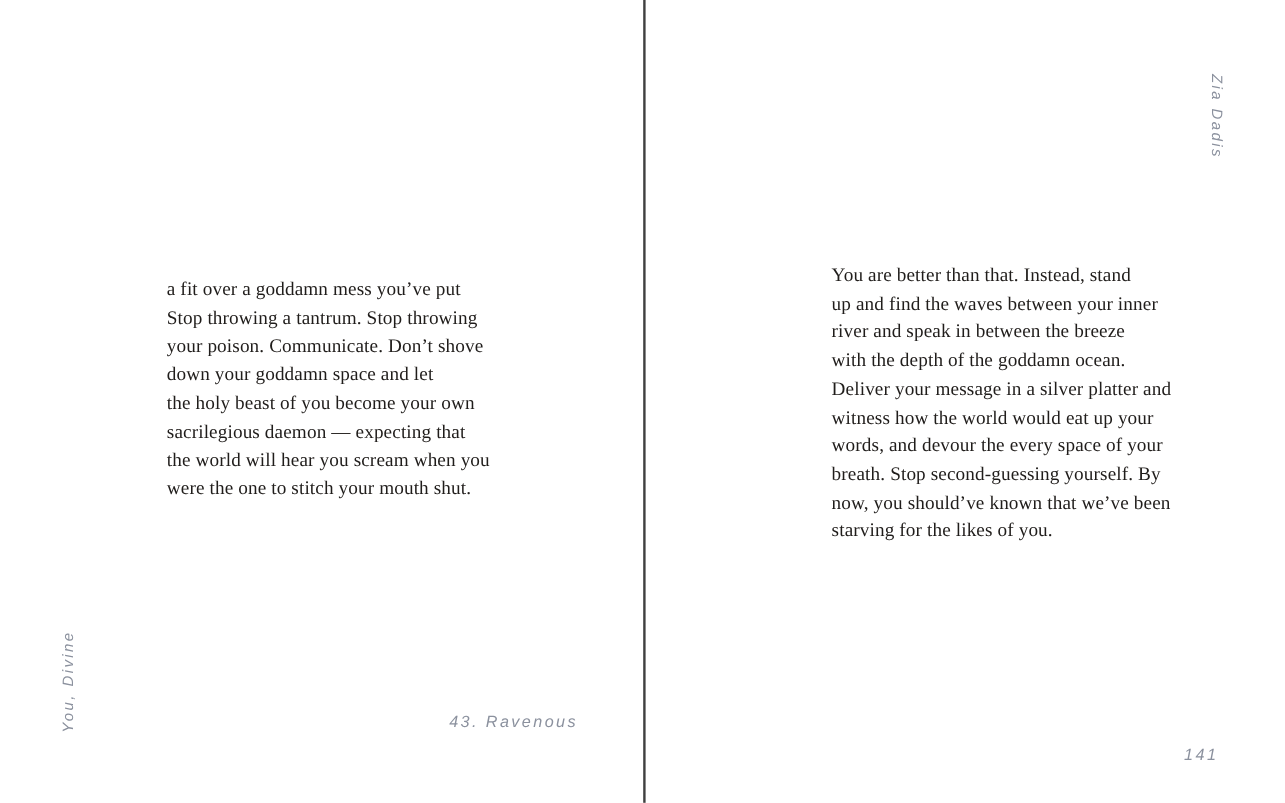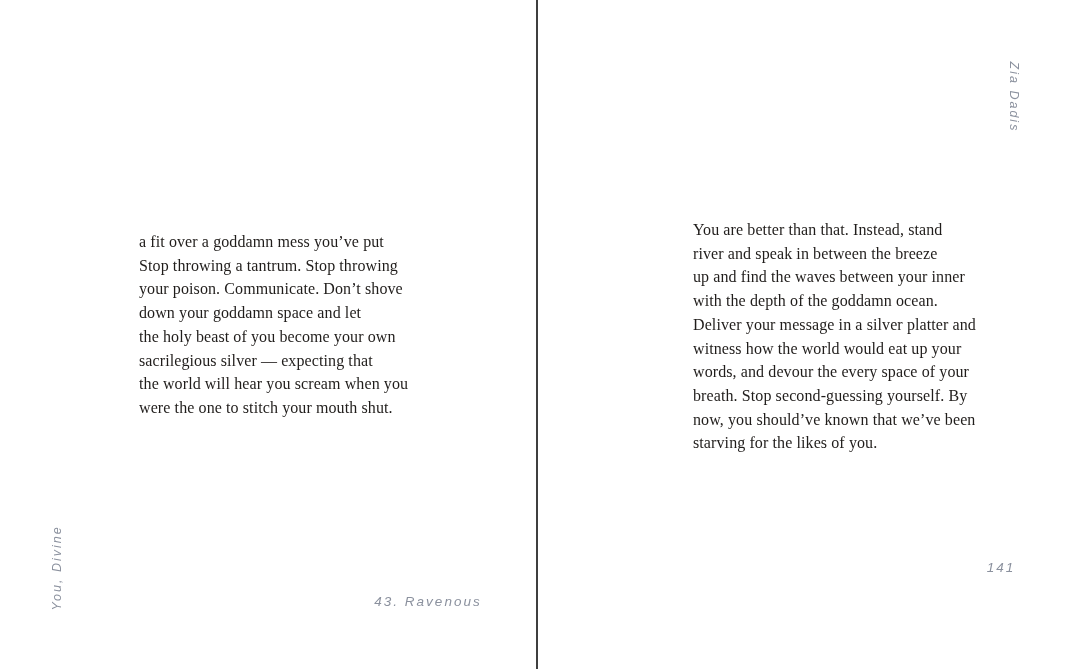--- a/index.html
+++ b/index.html
@@ -53,56 +53,56 @@
 
   .chapter-title {
     position: absolute;
     left: 428px; top: 601px;
     transform: translate(-50%, -50%);
     font-size: 13.5px;
     text-align: right;
   }
   .page-number {
     position: absolute;
-    left: 1001px; top: 567px;
+    left: 1001px; top: 629px;
     transform: translate(-50%, -50%);
     font-size: 13.5px;
   }
 </style>
 </head>
 <body>
 
 <div class="spread">
 
   <div>
     <div class="muted vertical-label title-vertical">You, Divine</div>
 
     <div class="poem poem-left">
       <div>a fit over a goddamn mess you’ve put</div>
       <div>Stop throwing a tantrum. Stop throwing</div>
       <div>your poison. Communicate. Don’t shove</div>
       <div>down your goddamn space and let</div>
       <div>the holy beast of you become your own</div>
-      <div>sacrilegious silver — expecting that</div>
+      <div>sacrilegious daemon — expecting that</div>
       <div>the world will hear you scream when you</div>
       <div>were the one to stitch your mouth shut.</div>
     </div>
 
     <div class="muted chapter-title">43. Ravenous</div>
   </div>
 
   <div class="divider"></div>
 
   <div>
     <div class="muted vertical-label author-vertical">Zia Dadis</div>
 
     <div class="poem poem-right">
       <div>You are better than that. Instead, stand</div>
+      <div>up and find the waves between your inner</div>
       <div>river and speak in between the breeze</div>
-      <div>up and find the waves between your inner</div>
       <div>with the depth of the goddamn ocean.</div>
       <div>Deliver your message in a silver platter and</div>
       <div>witness how the world would eat up your</div>
       <div>words, and devour the every space of your</div>
       <div>breath. Stop second-guessing yourself. By</div>
       <div>now, you should’ve known that we’ve been</div>
       <div>starving for the likes of you.</div>
     </div>
 
     <div class="muted page-number">141</div>

